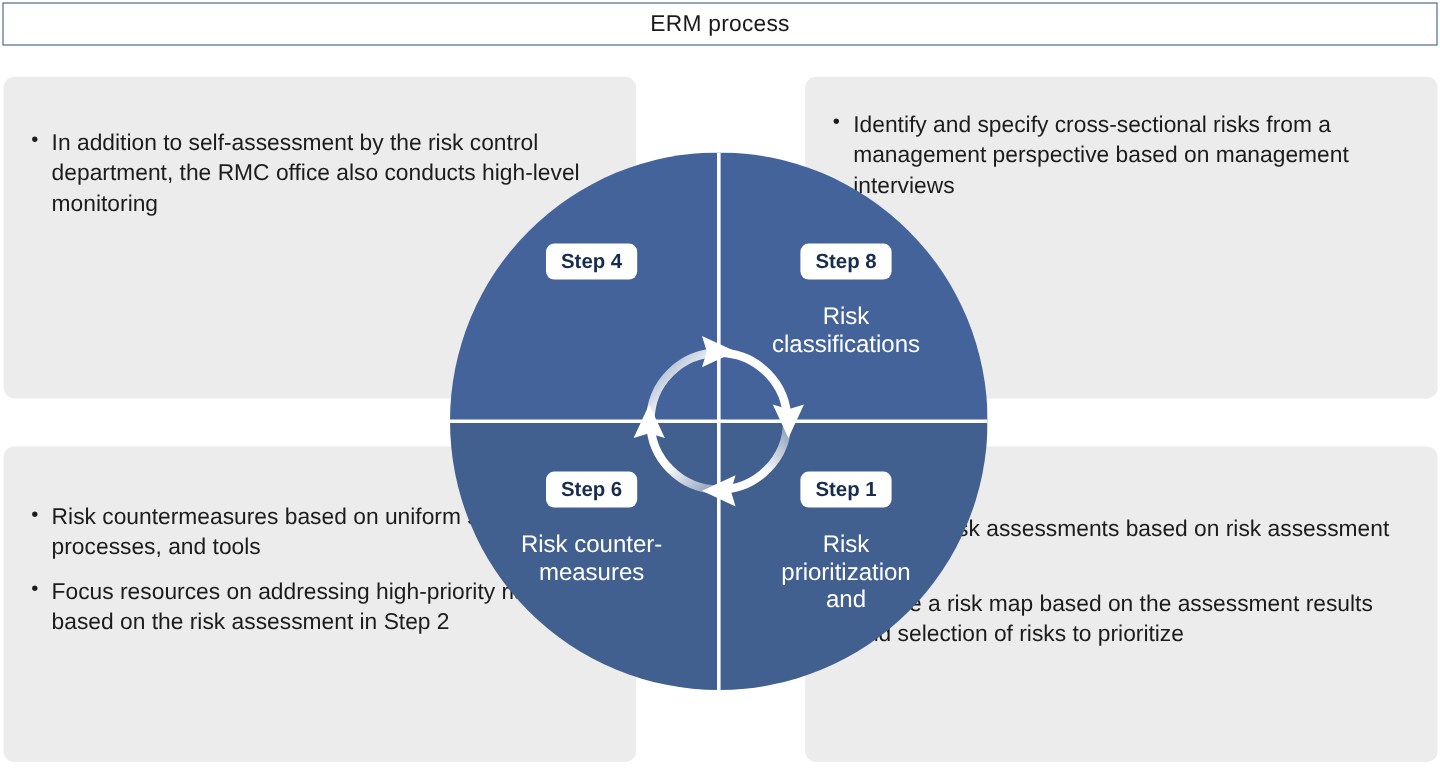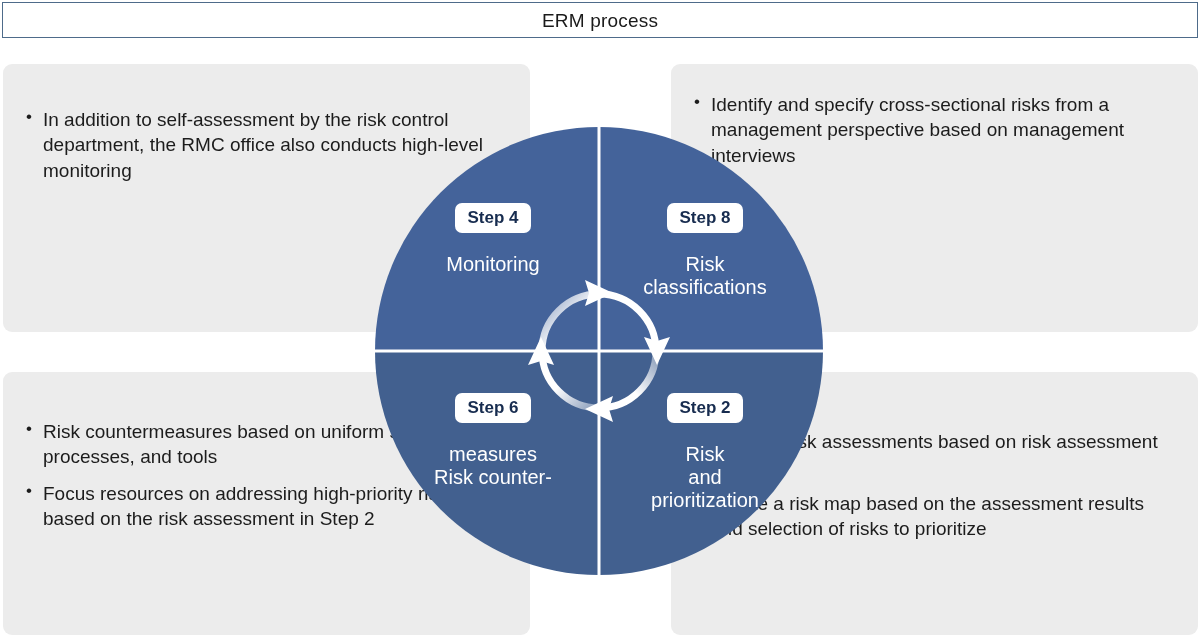--- a/index.html
+++ b/index.html
@@ -216,32 +216,31 @@
       </g>
     </svg>
 
     <div class="quad-label q1">
       <span class="badge">Step 8</span>
       <span class="quad-name">Risk</span>
       <span class="quad-name">classifications</span>
     </div>
 
     <div class="quad-label q2">
-      <span class="badge">Step 2</span>
+      <span class="badge">Step 1</span>
       <span class="quad-name">Risk</span>
+      <span class="quad-name">prioritization</span>
       <span class="quad-name">and</span>
-      <span class="quad-name">prioritization</span>
     </div>
 
     <div class="quad-label q3">
       <span class="badge">Step 6</span>
+      <span class="quad-name">Risk counter-</span>
       <span class="quad-name">measures</span>
-      <span class="quad-name">Risk counter-</span>
     </div>
 
     <div class="quad-label q4">
       <span class="badge">Step 4</span>
-      <span class="quad-name">Monitoring</span>
     </div>
 
   </div>
 
 </div>
 
 </body></html>

